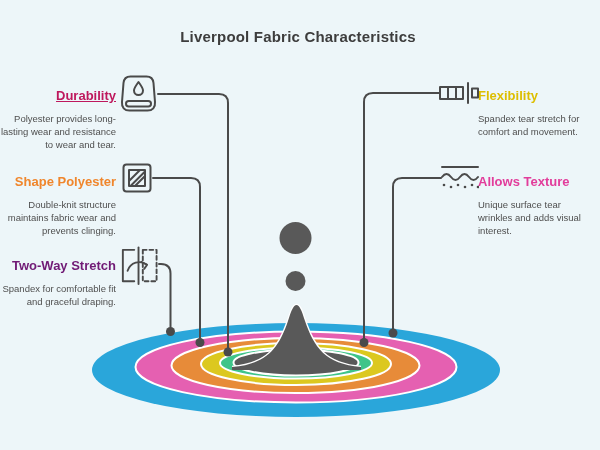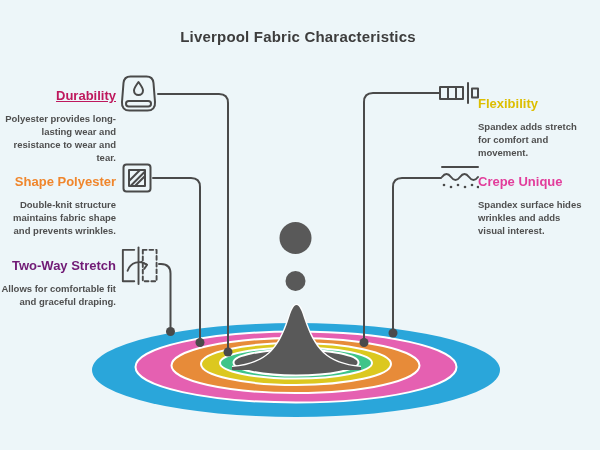--- a/index.html
+++ b/index.html
@@ -16,21 +16,21 @@
   .art { position:absolute; left:0; top:0; }
   .ripples ellipse { stroke:#ffffff; stroke-width:2; }
   .ripples ellipse.outer { stroke:none; }
   .connectors path { stroke:#4a4a4a; stroke-width:2; fill:none; stroke-linecap:round; }
   .connectors circle { fill:#4a4a4a; }
   .bell-edge { fill:none; stroke:#ffffff; stroke-width:2.5; }
   .co { position:absolute; }
   .co-left  { left:0;   width:116px; text-align:right; }
   .co-right { left:478px; width:108px; text-align:left; }
   .co-title { margin:0; font-size:13px; font-weight:bold; line-height:1.2; }
-  .co-desc  { margin:8px 0 0 0; font-size:9.5px; line-height:1.38; color:#4f4f4f;font-weight:bold; }
+  .co-desc  { margin:8px 0 0 0; font-size:9.5px; line-height:1.38; color:#4f4f4f; }
   .icon { position:absolute; }
   .icon svg { display:block; stroke:#4a4a4a; fill:none; stroke-width:2; stroke-linecap:round; stroke-linejoin:round; }
   .icon svg .dot { fill:#4a4a4a; stroke:none; }
   .icon svg .dashed { stroke-dasharray:4 3; }
 </style>
 </head>
 <body>
 
 <div class="stage">
 
@@ -72,36 +72,36 @@
     </g>
   </svg>
 
   <div class="co co-left" style="top:88px">
     <h3 class="co-title" style="color: #be185d; text-decoration: underline;">Durability</h3>
     <p class="co-desc">Polyester provides long-lasting wear and resistance to wear and tear.</p>
   </div>
 
   <div class="co co-left" style="top:174px">
     <h3 class="co-title" style="color: rgb(240, 134, 44);">Shape Polyester</h3>
-    <p class="co-desc">Double-knit structure maintains fabric shape and prevents wrinkles.</p>
+    <p class="co-desc">Double-knit structure maintains fabric wear and prevents clinging.</p>
   </div>
 
   <div class="co co-left" style="top:258px">
     <h3 class="co-title" style="color: #701a75;">Two-Way Stretch</h3>
-    <p class="co-desc">Allows for comfortable fit and graceful draping.</p>
+    <p class="co-desc">Spandex for comfortable fit and graceful draping.</p>
   </div>
 
   <div class="co co-right" style="top:88px">
-    <h3 class="co-title" style="color: rgb(221, 190, 0); margin-top: 8px;">Flexibility</h3>
-    <p class="co-desc">Spandex adds stretch for comfort and movement.</p>
+    <h3 class="co-title" style="color: rgb(221, 190, 0);">Flexibility</h3>
+    <p class="co-desc">Spandex tear stretch for comfort and movement.</p>
   </div>
 
   <div class="co co-right" style="top:174px">
-    <h3 class="co-title" style="color: rgb(226, 61, 155);">Crepe Unique</h3>
-    <p class="co-desc">Spandex surface hides wrinkles and adds visual interest.</p>
+    <h3 class="co-title" style="color: rgb(226, 61, 155);">Allows Texture</h3>
+    <p class="co-desc">Unique surface tear wrinkles and adds visual interest.</p>
   </div>
 
   <div class="icon" style="left:120px;top:75px">
     <svg width="37" height="37" viewBox="0 0 36 37">
       <path d="M 10 1.5 H 26 C 30 1.5 32.6 3.6 33 8 L 34.5 27 C 35 32.5 32 35.5 27 35.5 H 9 C 4 35.5 1 32.5 1.5 27 L 3 8 C 3.4 3.6 6 1.5 10 1.5 Z"></path>
       <rect x="5.5" y="26" width="25" height="5.5" rx="2.75"></rect>
       <path d="M 18 7 C 15 11 13.5 13.5 13.5 15.5 C 13.5 18 15.5 20 18 20 C 20.5 20 22.5 18 22.5 15.5 C 22.5 13.5 21 11 18 7 Z"></path>
     </svg>
   </div>
 

